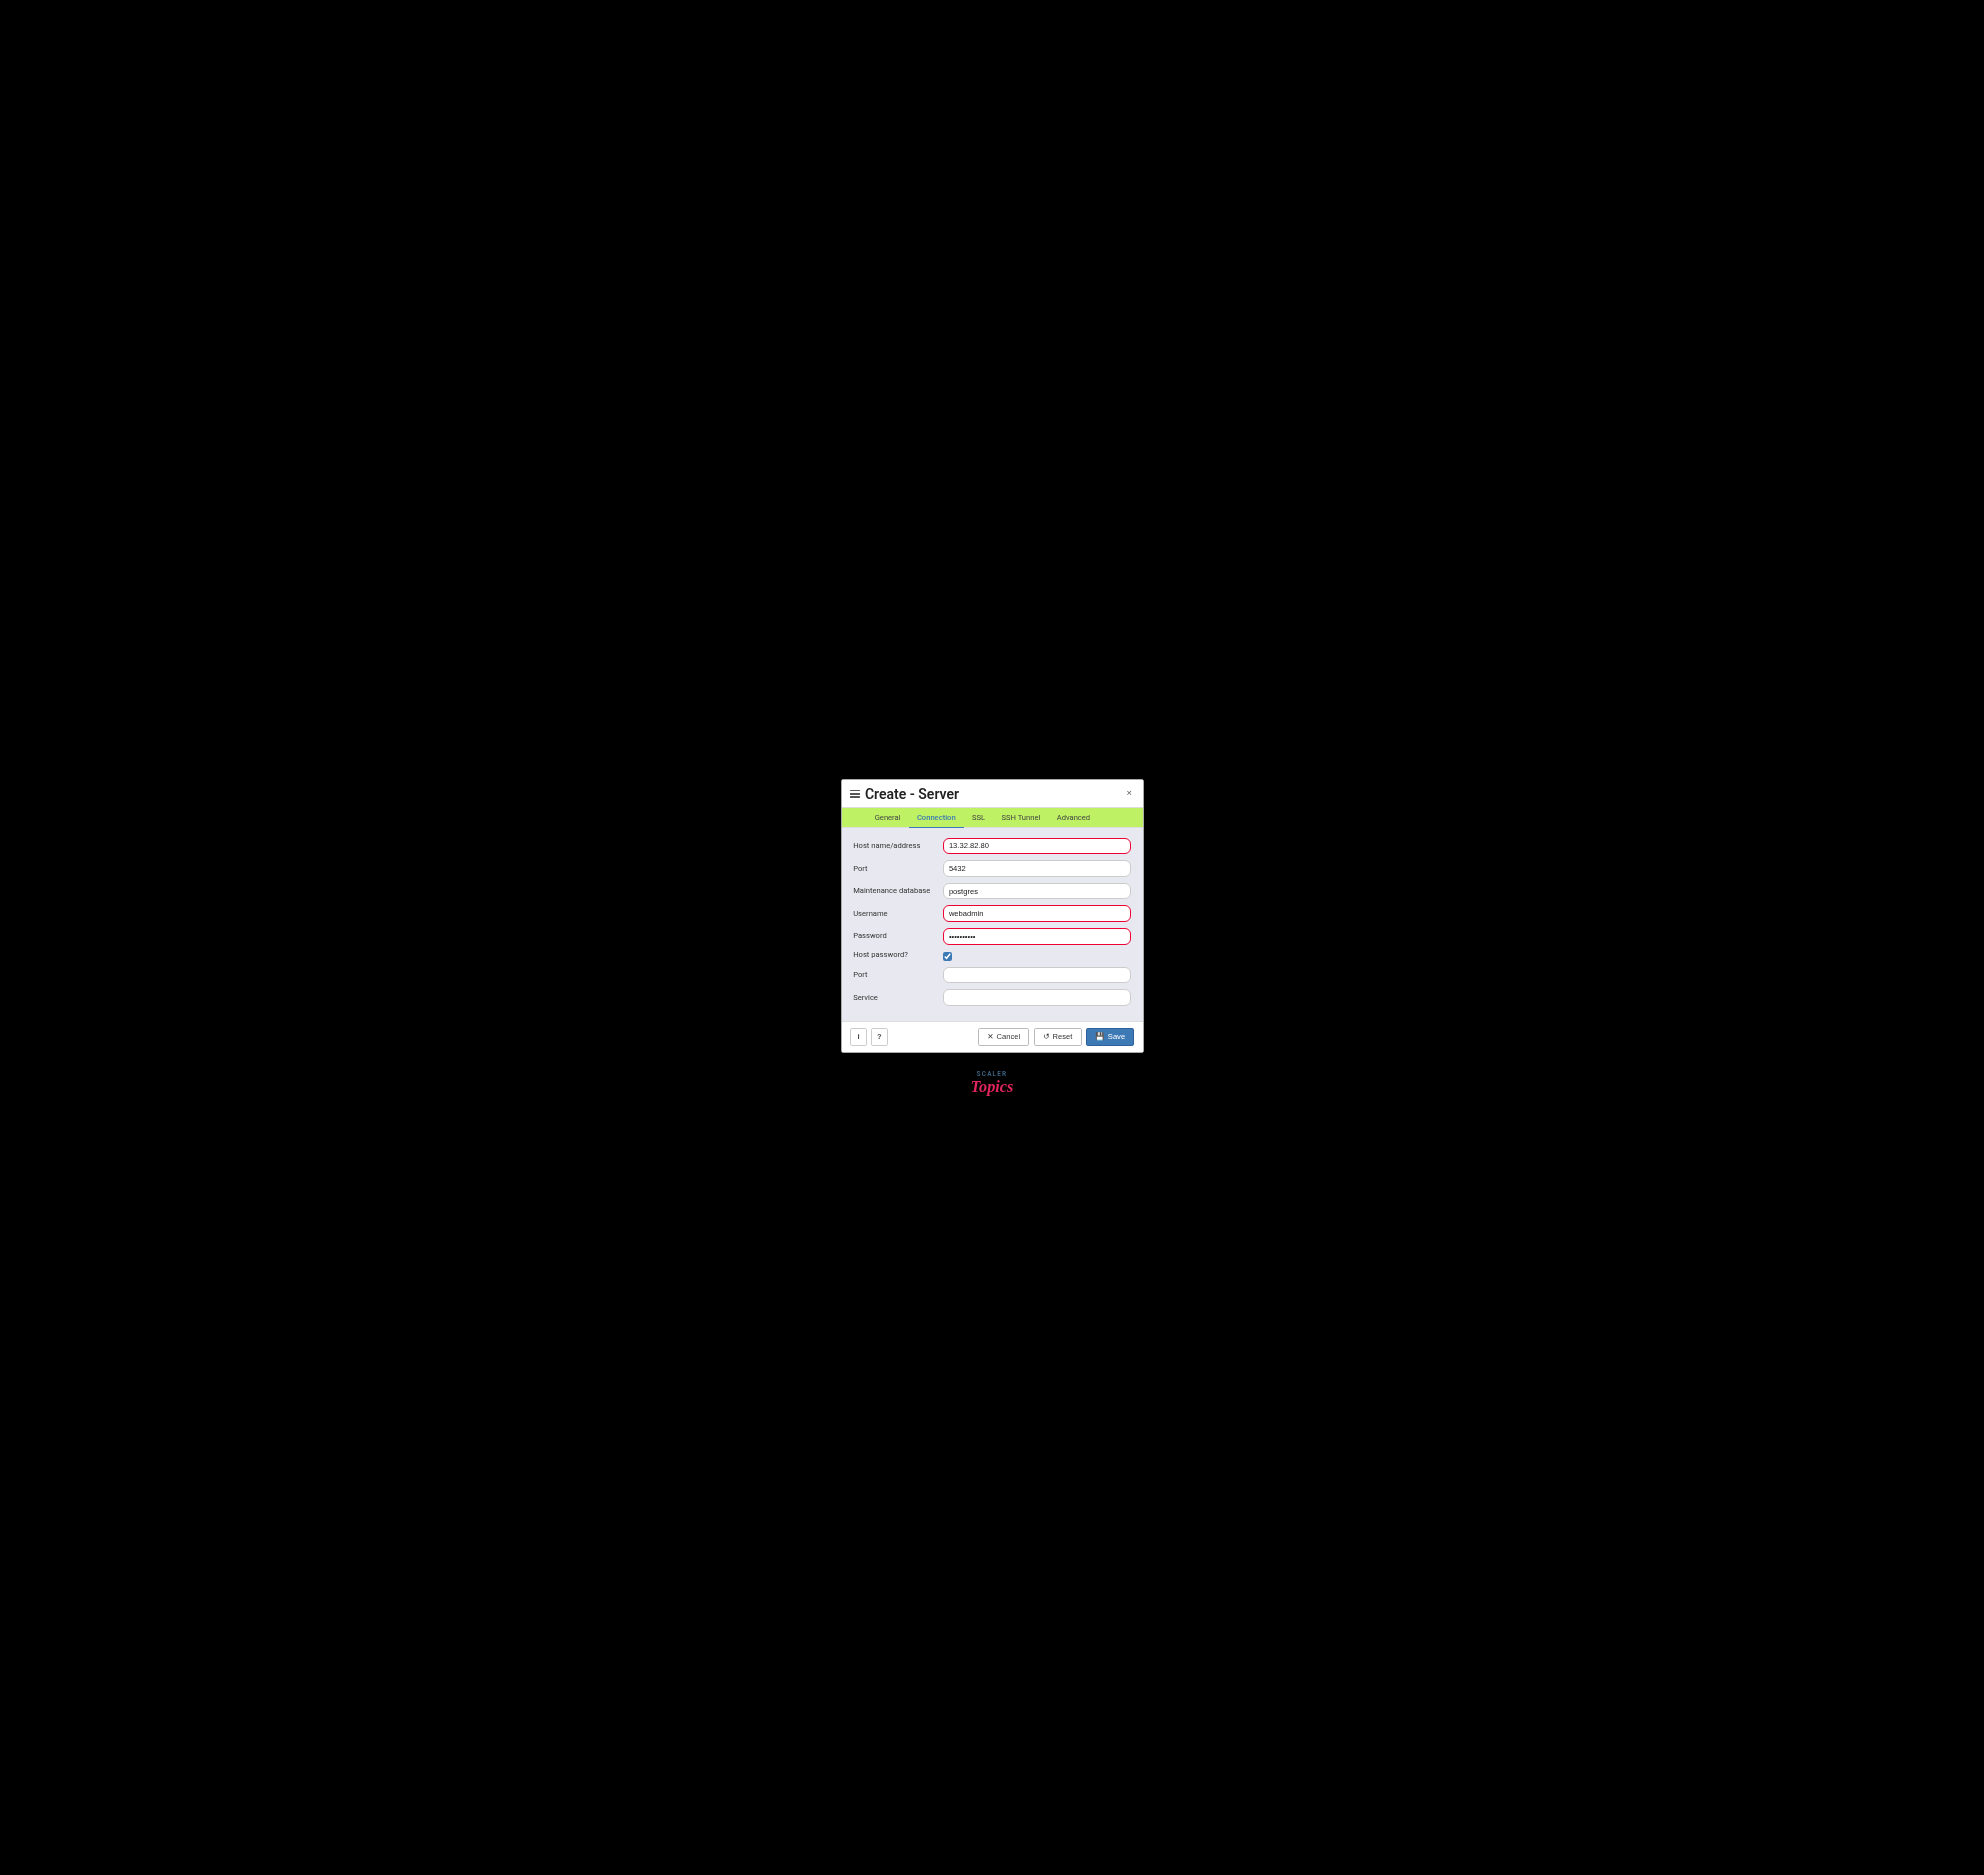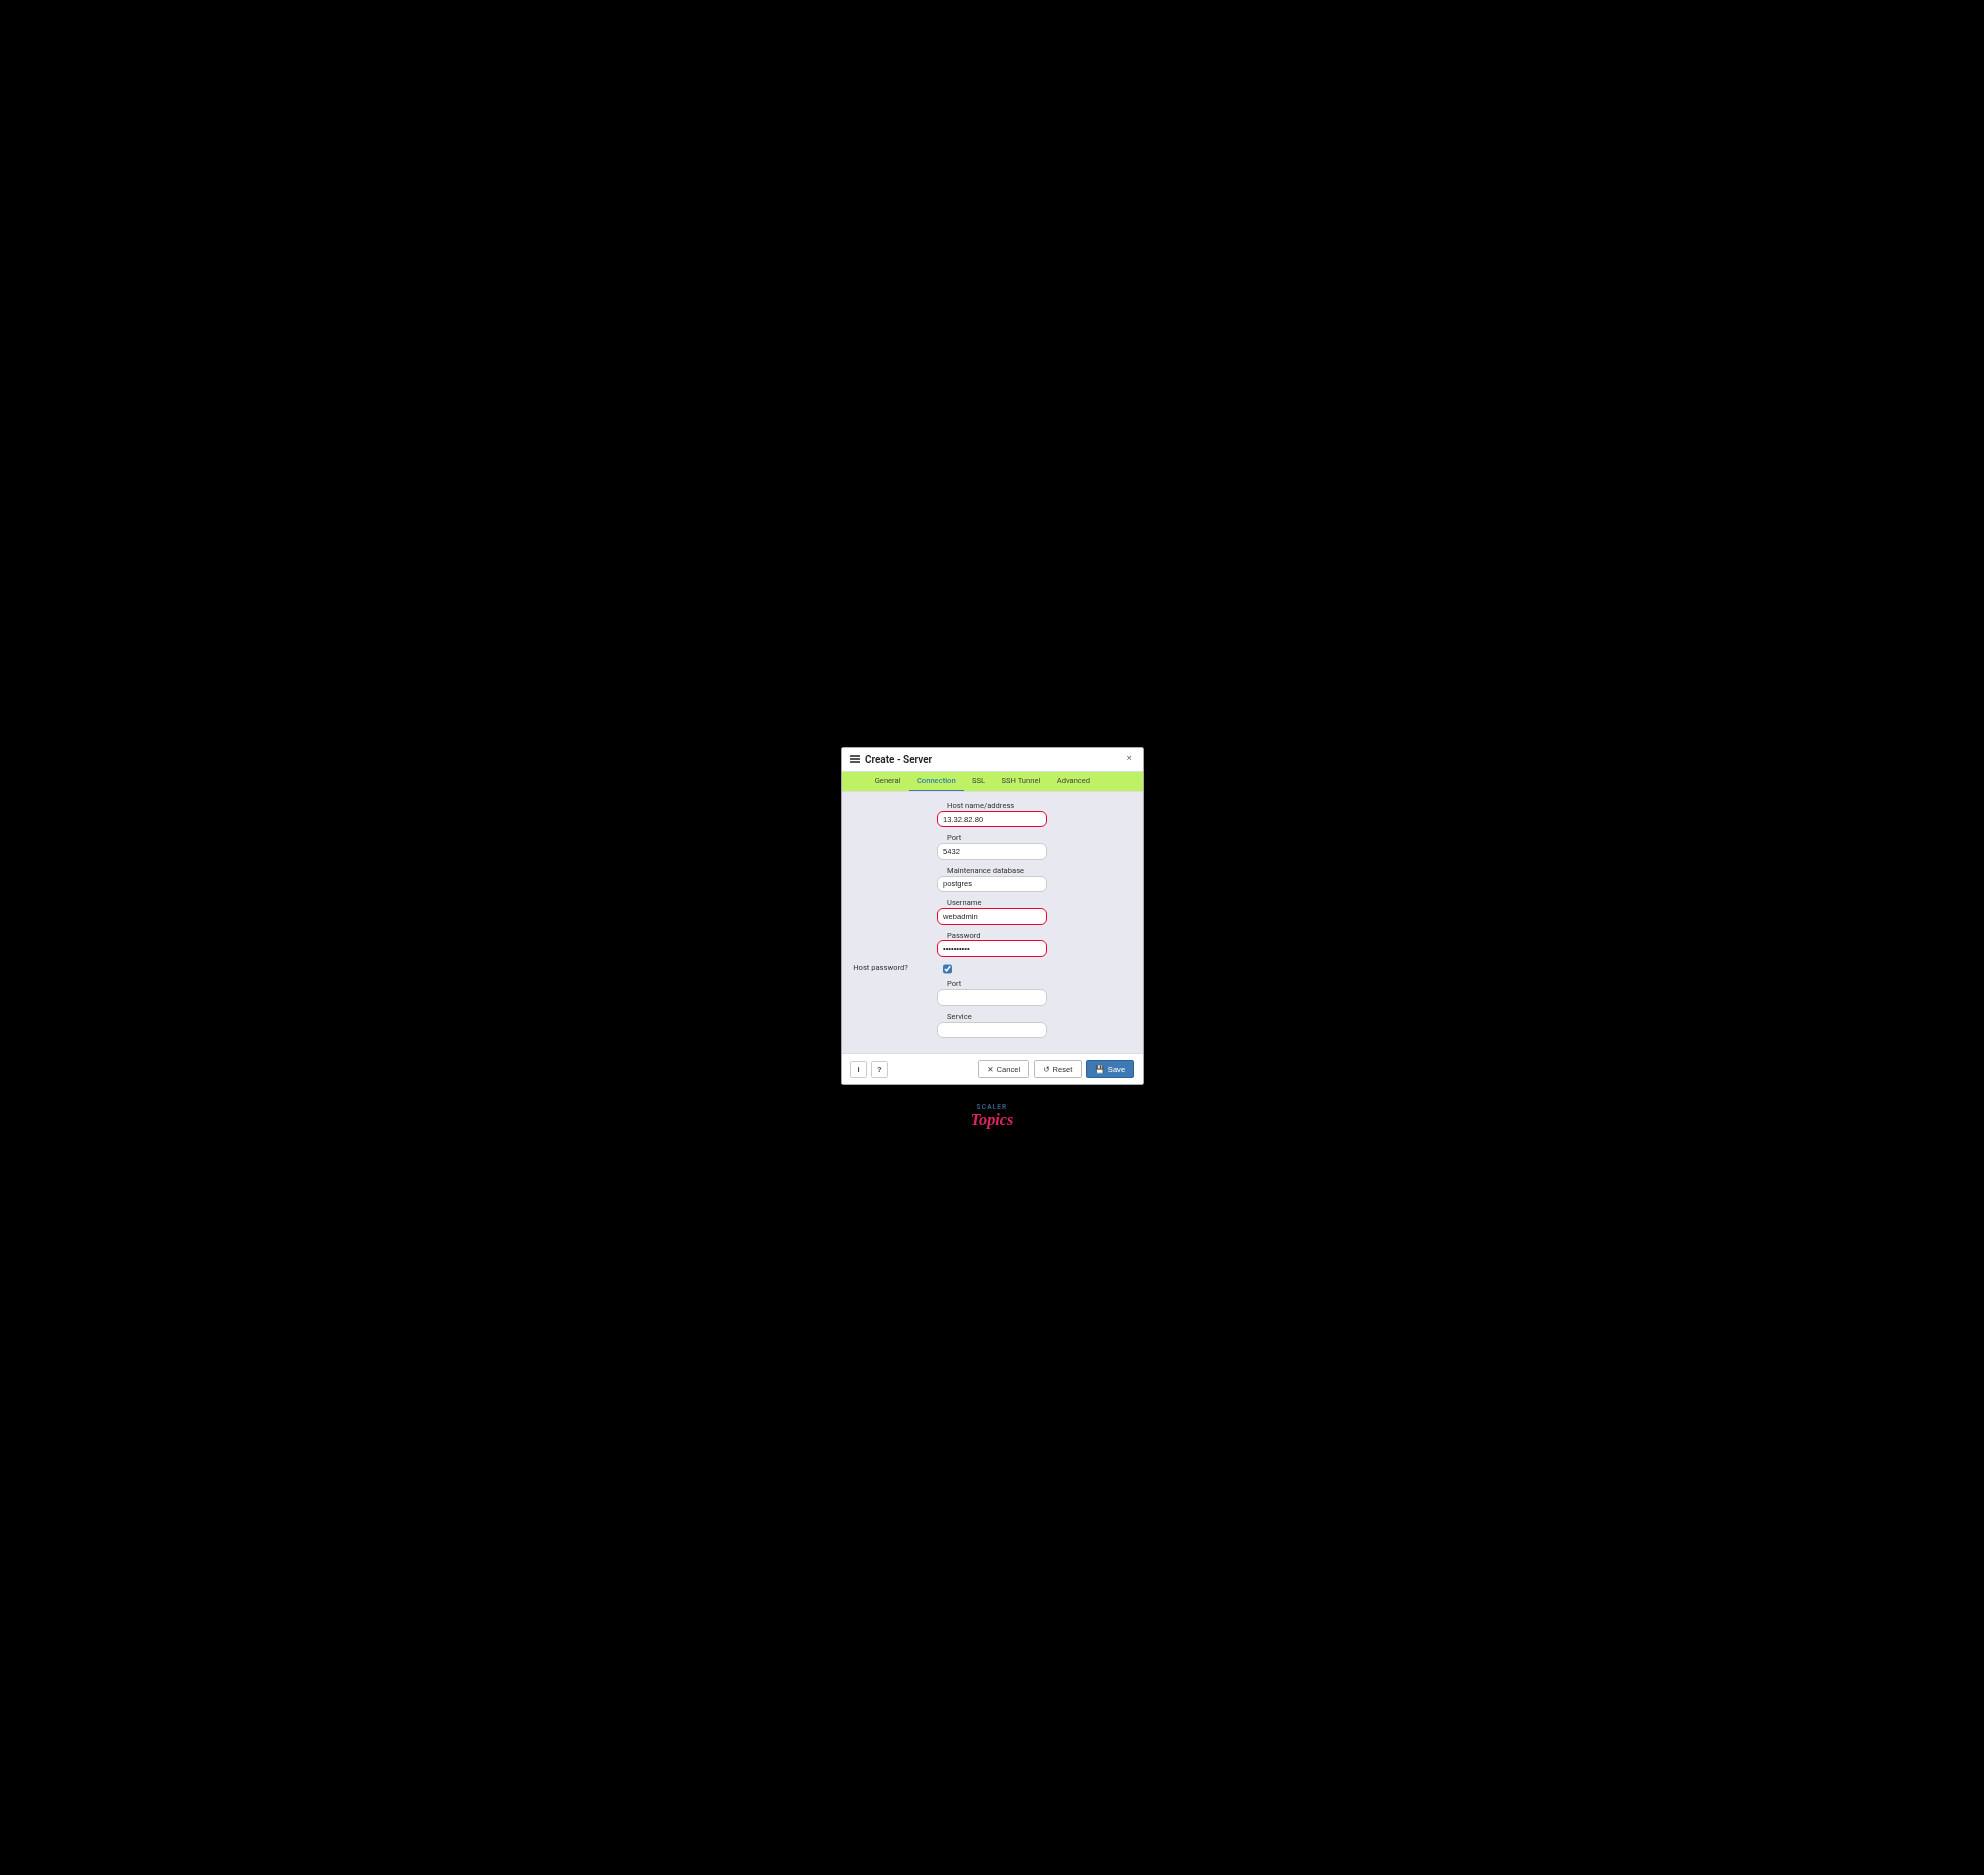--- a/index.html
+++ b/index.html
@@ -31,21 +31,21 @@
       display: flex;
       align-items: center;
       justify-content: space-between;
     }
 
     .dialog-title-left {
       display: flex;
       align-items: center;
       gap: 4.7px;
       font-weight: 600;
-      font-size: 10px;
+      font-size: 14px;
       color: #222;
     }
 
     .server-icon {
       width: 10.5px;
       height: 8.2px;
       display: flex;
       flex-direction: column;
       gap: 1.2px;
     }
@@ -91,21 +91,20 @@
 
     .dialog-body {
       background: #e8e8f0;
       padding: 9.3px 11.7px;
     }
 
     .form-row {
       display: flex;
       align-items: center;
       margin-bottom: 5.8px;
-      flex-direction: column;
     }
 
     .form-label {
       width: 90px;
       min-width: 90px;
       color: #333;
       font-size: 7.6px;
       line-height: 1.3;
     }
 

